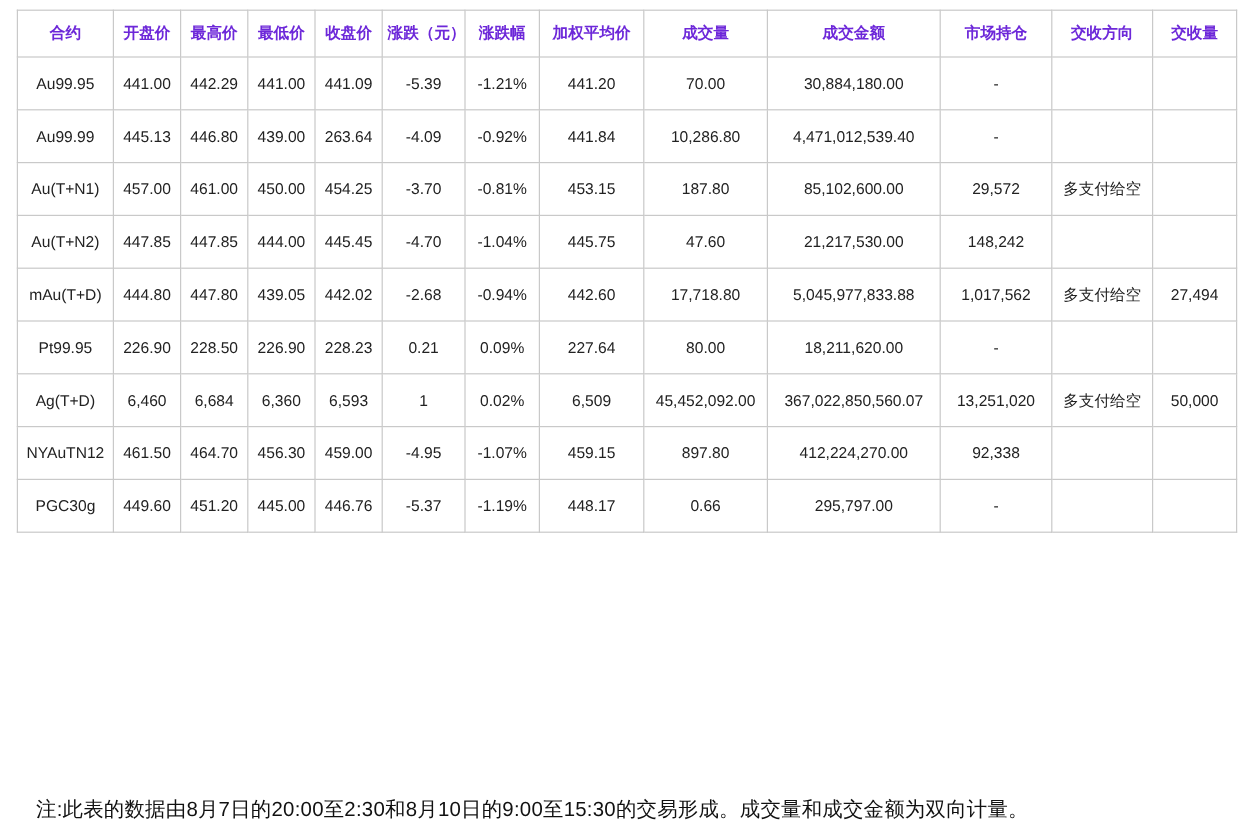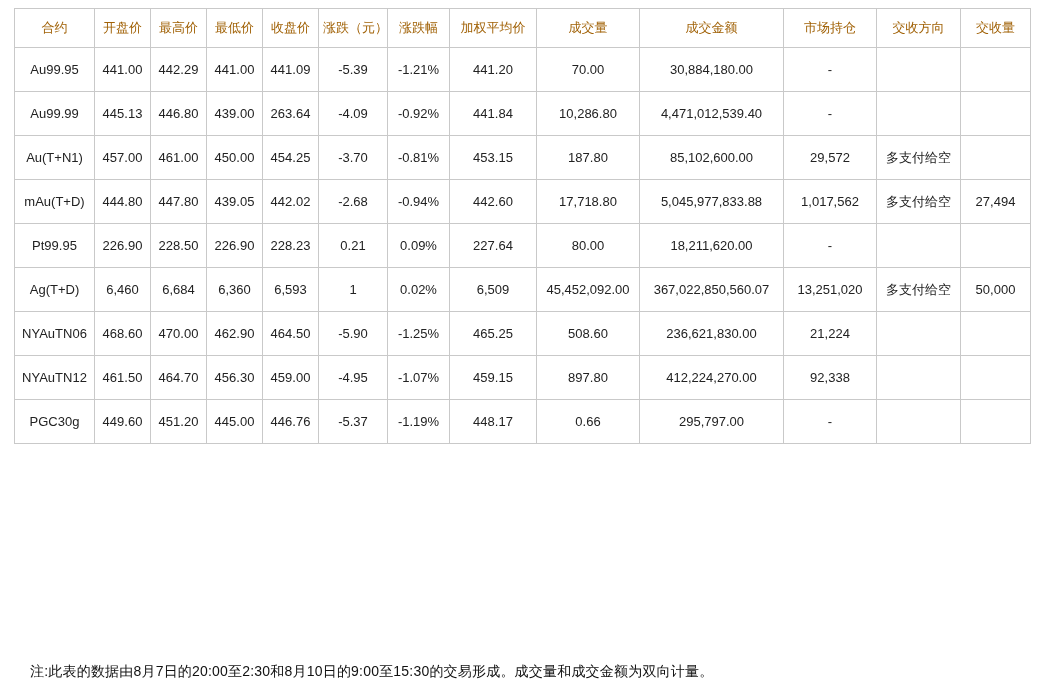--- a/index.html
+++ b/index.html
@@ -33,23 +33,23 @@
     text-align: center;
     vertical-align: middle;
     font-size: 13px;
     color: #222222;
     padding: 0 4px;
     overflow: hidden;
     white-space: nowrap;
   }
   table.market-table thead th {
     height: 38px;
-    font-weight: normal;
+    font-weight: bold;
     font-size: 13px;
-    color: #a16207;
+    color: #6d28d9;
   }
   table.market-table tbody td {
     height: 43px;
   }
   
   col.c0 { width: 80px; }
   col.c1 { width: 56px; }
   col.c2 { width: 56px; }
   col.c3 { width: 56px; }
   col.c4 { width: 56px; }
@@ -59,21 +59,21 @@
   col.c8 { width: 103px; }
   col.c9 { width: 144px; }
   col.c10 { width: 93px; }
   col.c11 { width: 84px; }
   col.c12 { width: 70px; }
 
   .note {
     position: absolute;
     left: 30px;
     top: 655px;
-    font-size: 14px;
+    font-size: 17px;
     color: #111111;
     letter-spacing: 0.2px;
   }
 </style>
 </head>
 <body>
 
 <div class="page">
 
   <table class="market-table">
@@ -149,20 +149,35 @@
         <td>-3.70</td>
         <td>-0.81%</td>
         <td>453.15</td>
         <td>187.80</td>
         <td>85,102,600.00</td>
         <td>29,572</td>
         <td>多支付给空</td>
         <td></td>
       </tr>
       <tr>
+        <td>Au(T+N2)</td>
+        <td>447.85</td>
+        <td>447.85</td>
+        <td>444.00</td>
+        <td>445.45</td>
+        <td>-4.70</td>
+        <td>-1.04%</td>
+        <td>445.75</td>
+        <td>47.60</td>
+        <td>21,217,530.00</td>
+        <td>148,242</td>
+        <td></td>
+        <td></td>
+      </tr>
+      <tr>
         <td>mAu(T+D)</td>
         <td>444.80</td>
         <td>447.80</td>
         <td>439.05</td>
         <td>442.02</td>
         <td>-2.68</td>
         <td>-0.94%</td>
         <td>442.60</td>
         <td>17,718.80</td>
         <td>5,045,977,833.88</td>
@@ -194,35 +209,20 @@
         <td>1</td>
         <td>0.02%</td>
         <td>6,509</td>
         <td>45,452,092.00</td>
         <td>367,022,850,560.07</td>
         <td>13,251,020</td>
         <td>多支付给空</td>
         <td>50,000</td>
       </tr>
       <tr>
-        <td>NYAuTN06</td>
-        <td>468.60</td>
-        <td>470.00</td>
-        <td>462.90</td>
-        <td>464.50</td>
-        <td>-5.90</td>
-        <td>-1.25%</td>
-        <td>465.25</td>
-        <td>508.60</td>
-        <td>236,621,830.00</td>
-        <td>21,224</td>
-        <td></td>
-        <td></td>
-      </tr>
-      <tr>
         <td>NYAuTN12</td>
         <td>461.50</td>
         <td>464.70</td>
         <td>456.30</td>
         <td>459.00</td>
         <td>-4.95</td>
         <td>-1.07%</td>
         <td>459.15</td>
         <td>897.80</td>
         <td>412,224,270.00</td>

